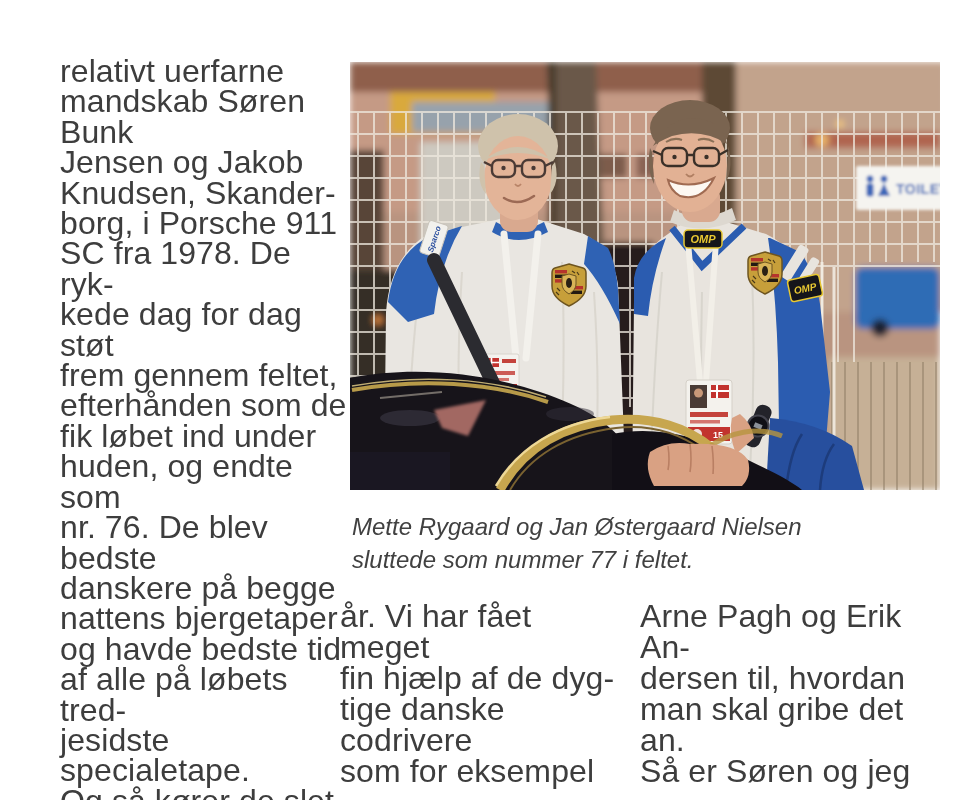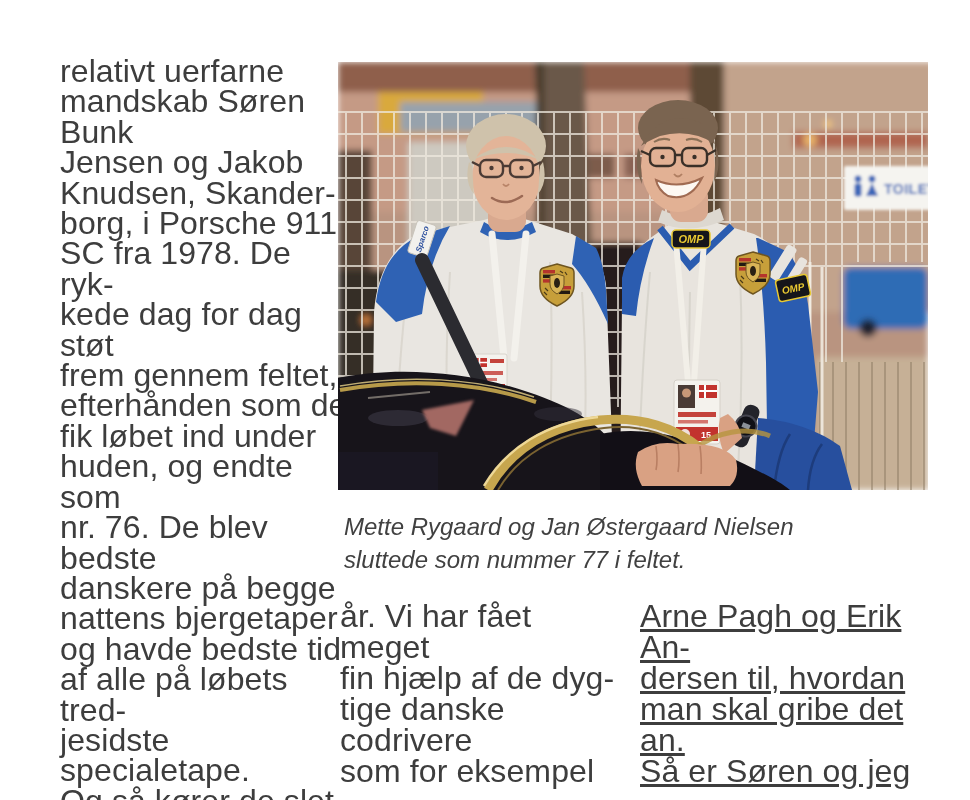--- a/index.html
+++ b/index.html
@@ -5,27 +5,27 @@
   html,body{margin:0;padding:0;background:#ffffff;}
   .page{
     position:relative;width:970px;height:800px;background:#ffffff;
     font-family:"Liberation Sans",sans-serif;color:#3d3d3d;overflow:hidden;
   }
   .body-text{
     position:absolute;font-size:32px;line-height:30.4px;letter-spacing:.1px;
     white-space:pre-line;font-weight:400;
   }
   .caption-text{
-    position:absolute;left:344px;top:510px;width:570px;
+    position:absolute;left:352px;top:510px;width:570px;
     font-size:24px;line-height:33px;font-style:italic;color:#414141;white-space:pre-line;
   }
   .left-col{left:60px;top:56px;width:290px;}
   .mid-col{left:340px;top:601px;width:285px;line-height:31px;}
-  .right-col{left:640px;top:601px;width:305px;line-height:31px;text-decoration:underline;}
-  .photo-wrap{position:absolute;left:338px;top:62px;width:590px;height:428px;overflow:hidden;}
+  .right-col{left:640px;top:601px;width:305px;line-height:31px;}
+  .photo-wrap{position:absolute;left:350px;top:62px;width:590px;height:428px;overflow:hidden;}
   .photo-wrap svg{display:block;}
 </style>
 </head>
 <body>
 
 <div class="page">
 
   <div class="body-text left-col">relativt uerfarne
 mandskab Søren Bunk
 Jensen og Jakob

